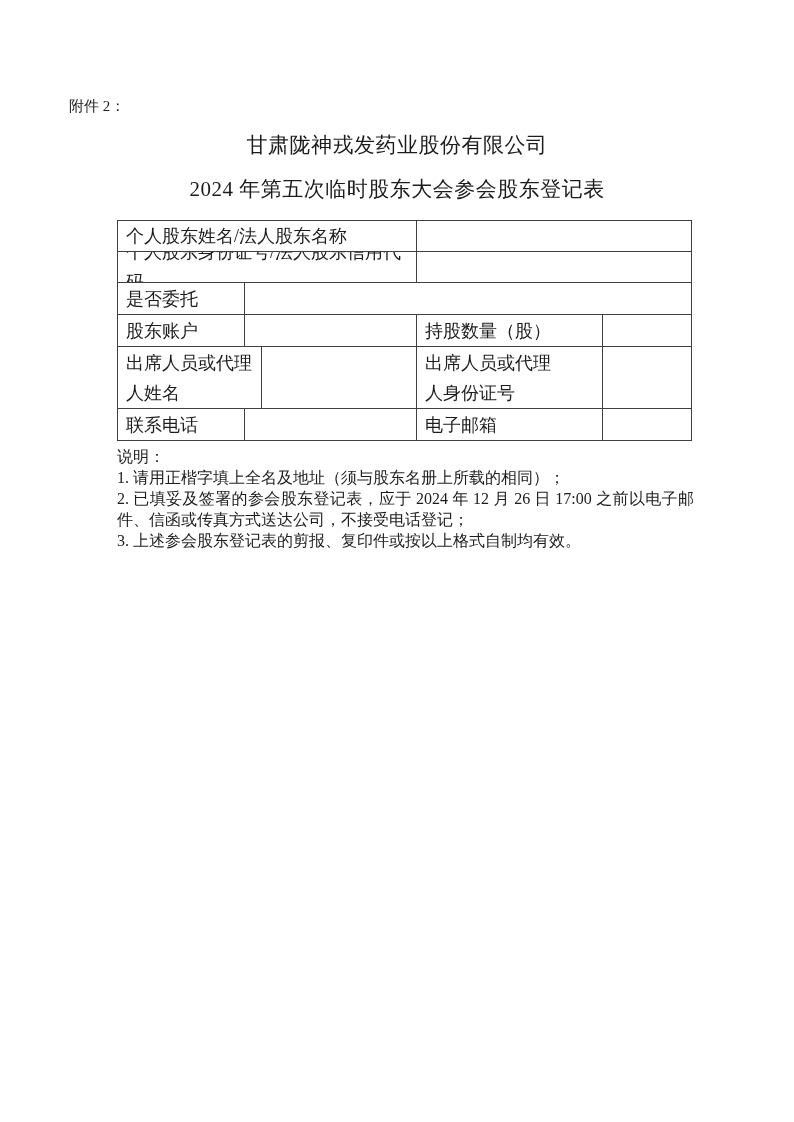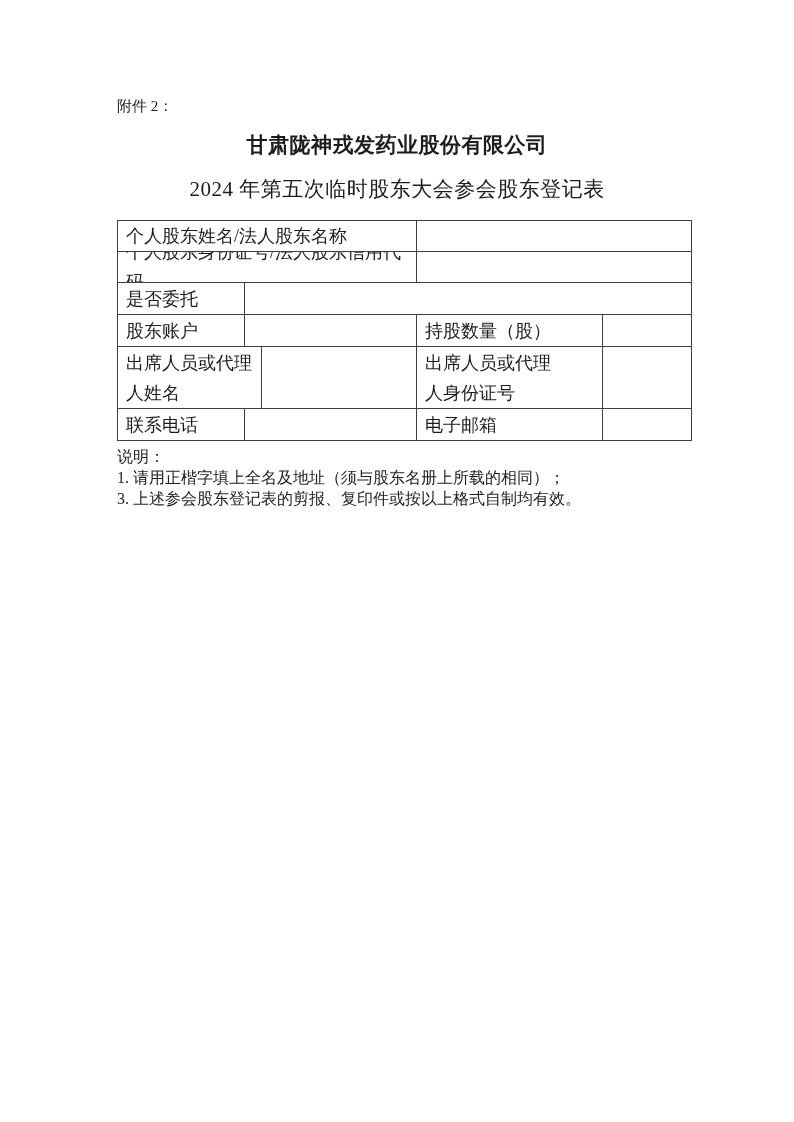--- a/index.html
+++ b/index.html
@@ -6,29 +6,29 @@
   .sheet {
     width: 794px; height: 1122px;
     background: #ffffff;
     margin: 0 auto;
     position: relative;
     font-family: "Liberation Serif", "DejaVu Serif", serif;
     color: #1c1c1c;
     overflow: hidden;
   }
   .attachment {
-    margin: 96px 0 0 117px;
+    margin: 96px 0 0 69px;
     font-size: 15px;
     line-height: 20px;
   }
   .doc-title {
     margin-top: 17px;
     text-align: center;
     font-size: 21px;
-    font-weight: bold;
+    font-weight: normal;
     line-height: 24px;
     letter-spacing: 0.5px;
   }
   .doc-subtitle {
     margin-top: 20px;
     text-align: center;
     font-size: 21px;
     font-weight: normal;
     line-height: 24px;
     letter-spacing: 0.5px;
@@ -150,16 +150,17 @@
       <div class="cell grow">
         <span class="txt"></span>
       </div>
     </div>
 
   </div>
 
   <div class="notes">
     <div class="note-heading">说明：</div>
     <div class="note-item">1. 请用正楷字填上全名及地址（须与股东名册上所载的相同）；</div>
+    <div class="note-item">2. 已填妥及签署的参会股东登记表，应于 2024 年 12 月 26 日 17:00 之前以电子邮件、信函或传真方式送达公司，不接受电话登记；</div>
     <div class="note-item">3. 上述参会股东登记表的剪报、复印件或按以上格式自制均有效。</div>
   </div>
 
 </div>
 
 </body></html>

